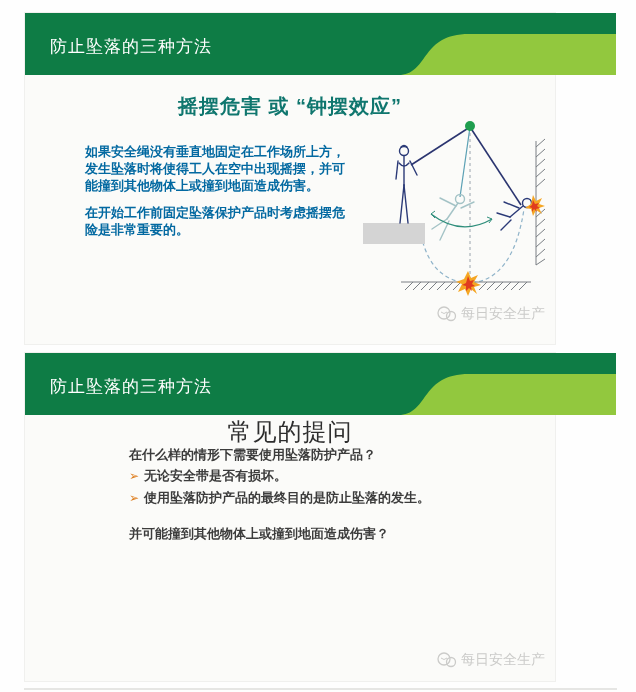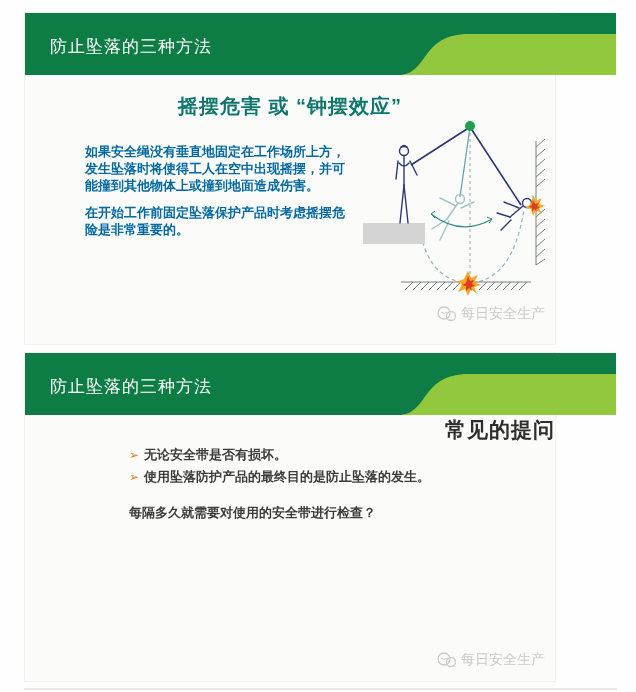--- a/index.html
+++ b/index.html
@@ -18,22 +18,22 @@
             font-size:20px;font-weight:bold;color:#0f766e;letter-spacing:1px;}
   .s1-body{position:absolute;left:60px;top:130px;width:268px;
            font-size:13px;font-weight:bold;color:#0369a1;line-height:17px;}
   .s1-body p{margin:0 0 10px 0;}
   .illus{position:absolute;left:336px;top:100px;}
 
   .wm{position:absolute;display:flex;align-items:center;gap:4px;color:#cbcbc9;font-size:14px;}
   .wm1{right:10px;top:292px;}
   .wm2{right:10px;top:298px;}
 
-  .s2-title{position:absolute;left:0;top:63px;width:100%;text-align:right;
-            font-size:21px;font-weight:bold;color:#2e2e2e;letter-spacing:1px;}
+  .s2-title{position:absolute;left:0;top:63px;width:100%;text-align:center;
+            font-size:24px;font-weight:normal;color:#2e2e2e;letter-spacing:1px;}
   .qa-wrap{position:absolute;left:104px;top:93px;width:428px;
            font-size:13px;font-weight:bold;color:#3c3c3c;line-height:17px;}
   .qa-block{margin-bottom:18px;}
   .qa-q{margin:0 0 4px 0;}
   .qa-a{margin:0 0 4px 0;}
   .bullet{color:#de7e1f;margin-right:5px;font-size:12px;}
 
   .bottom-rule{position:absolute;left:24px;top:688px;width:593px;height:2px;background:#e6e6e4;}
 </style>
 </head>
@@ -165,26 +165,27 @@
         <path d="M 376 62 C 404 59 396 21 444 21 L 591 21 L 591 62 Z" fill="#92c83e"></path>
       </svg>
       <div class="hdr-title">防止坠落的三种方法</div>
     </div>
 
     <div class="s2-title">常见的提问</div>
 
     <div class="qa-wrap">
 
       <div class="qa-block">
+        <p class="qa-q">在什么样的情形下需要使用坠落防护产品？</p>
         <p class="qa-a"><span class="bullet">➢</span><span>无论安全带是否有损坏。</span></p>
         <p class="qa-a"><span class="bullet">➢</span><span>使用坠落防护产品的最终目的是防止坠落的发生。</span></p>
       </div>
 
       <div class="qa-block">
-        <p class="qa-q">每隔多久就需要对使用的安全带进行检查？</p>
+        <p class="qa-q">并可能撞到其他物体上或撞到地面造成伤害？</p>
       </div>
 
       <div class="qa-block">
       </div>
 
     </div>
 
     <div class="wm wm2">
       <svg width="20" height="18" viewBox="0 0 20 18">
         <circle cx="7" cy="8" r="6" fill="none" stroke="#cbcbc9" stroke-width="1.3"></circle>

